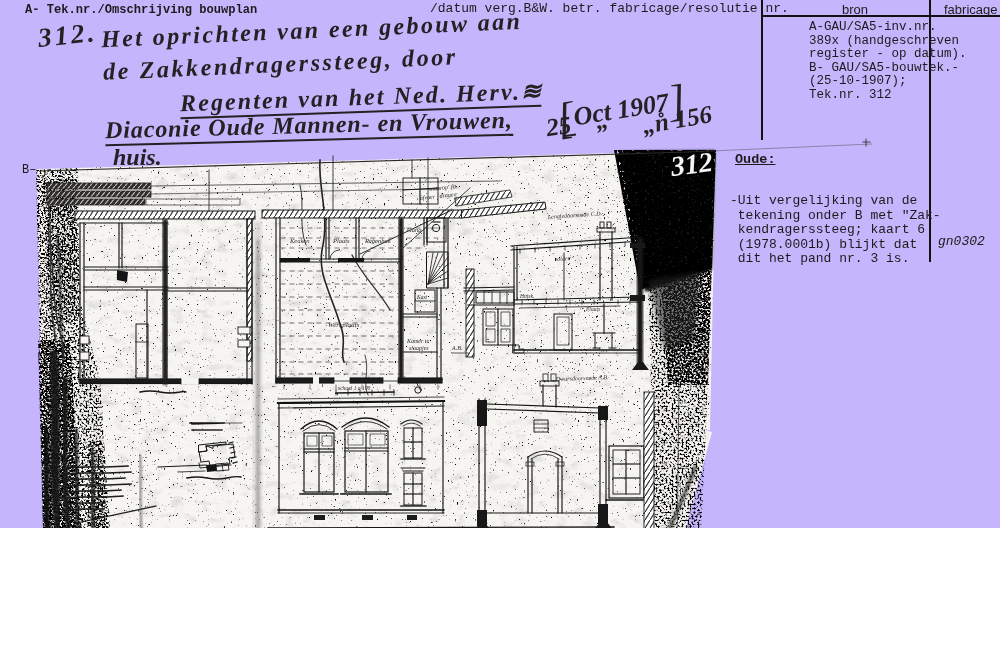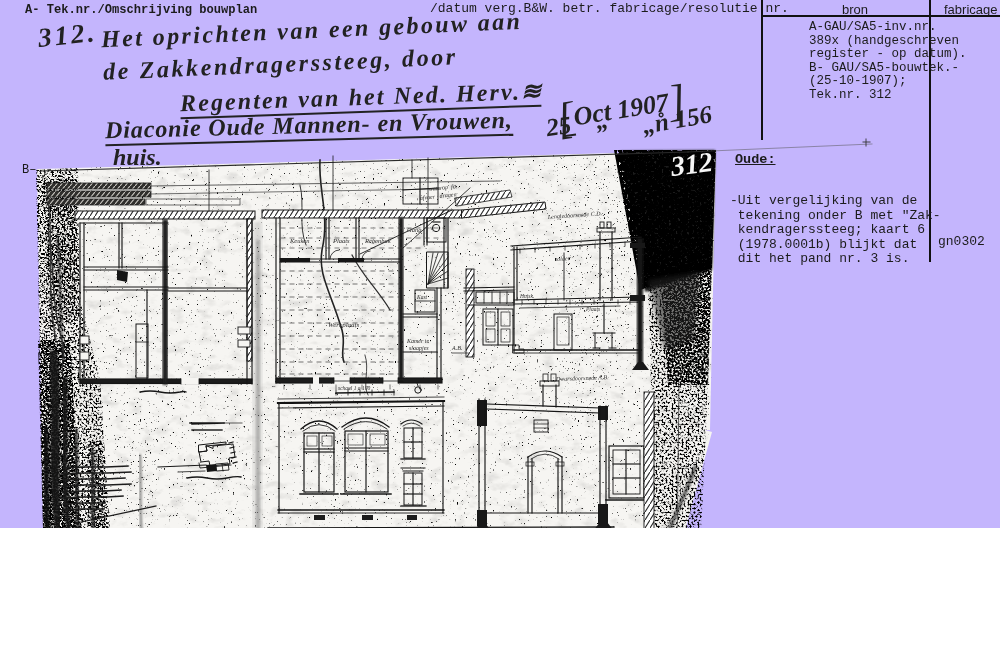--- a/index.html
+++ b/index.html
@@ -36,21 +36,21 @@
 Tek.nr. 312</div>
 
   <div class="abs mono" style="left:735px;top:152px;font-size:13.5px;font-weight:bold;text-decoration:underline;">Oude:</div>
 
   <div class="abs mono" style="left:730px;top:177px;font-size:13px;line-height:14.6px;margin-top:17px;">-Uit vergelijking van de
  tekening onder B met ʺZak-
  kendragerssteeg; kaart 6
  (1978.0001b) blijkt dat
  dit het pand nr. 3 is.</div>
 
-  <div class="abs mono" style="left:938px;top:234px;font-size:13px;">gn0302</div>
+  <div class="abs mono" style="left:938px;top:234px;font-size:13px;font-style:italic;">gn0302</div>
 
   <div class="abs hw" style="left:38px;top:20px;font-size:27px;transform:rotate(-6deg);letter-spacing:3px;">312.</div>
 
   <div class="abs hw" style="left:101px;top:17px;font-size:24px;transform:rotate(-2.5deg);letter-spacing:2.4px;">Het oprichten van een gebouw aan</div>
 
   <div class="abs hw" style="left:103px;top:51px;font-size:24px;transform:rotate(-2.5deg);letter-spacing:2.6px;">de Zakkendragerssteeg, door</div>
 
   <div class="abs hw" style="left:180px;top:83px;font-size:24px;transform:rotate(-2deg);letter-spacing:2.1px;border-bottom:2px solid #222;">Regenten van het Ned. Herv.<span style="letter-spacing:0">≋</span></div>
 
   <div class="abs hw" style="left:105px;top:112px;font-size:24px;transform:rotate(-1.5deg);letter-spacing:0.9px;border-bottom:2px solid #222;">Diaconie Oude Mannen- en Vrouwen,</div>

